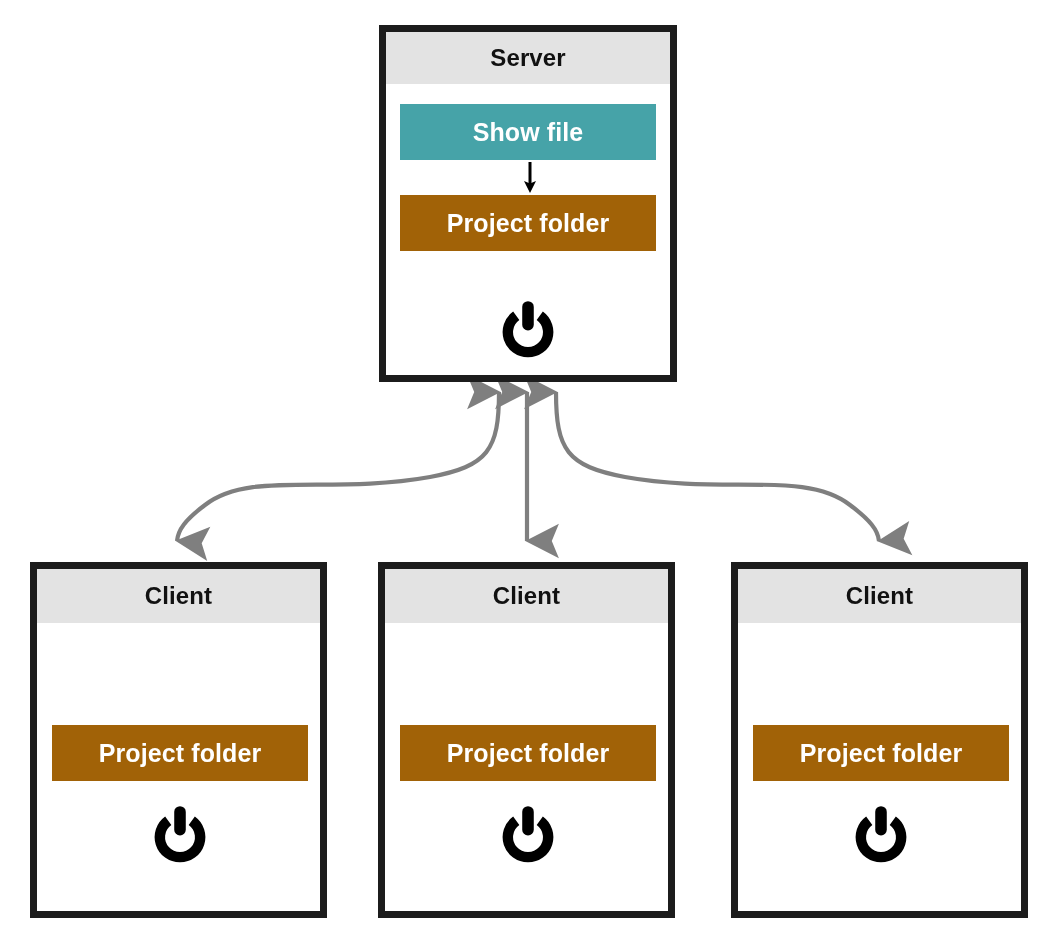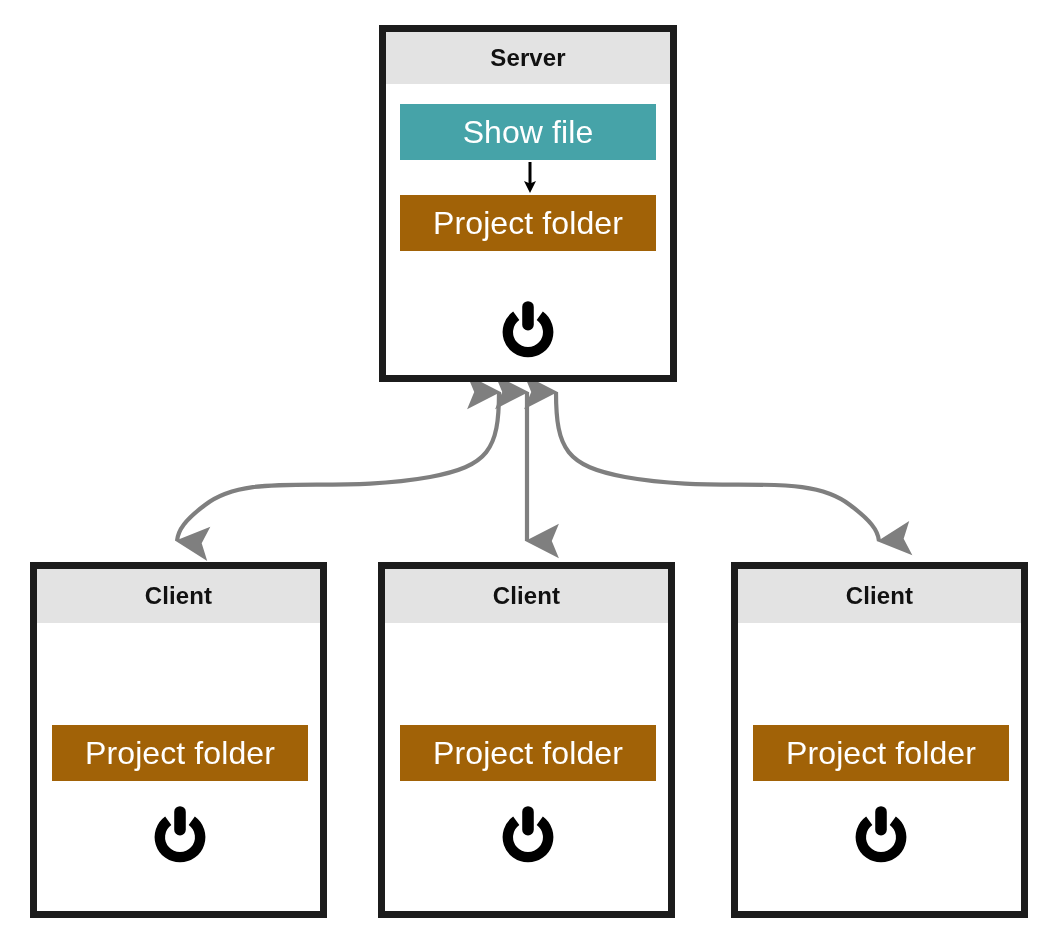--- a/index.html
+++ b/index.html
@@ -40,22 +40,22 @@
     color: #111111;
     letter-spacing: 0.1px;
   }
   .chip {
     position: absolute;
     box-sizing: border-box;
     display: flex;
     align-items: center;
     justify-content: center;
     color: #ffffff;
-    font-size: 32px;
-    font-weight: normal;
+    font-size: 25px;
+    font-weight: bold;
     letter-spacing: 0.1px;
   }
   .chip-teal { background: #46a3a8; }
   .chip-gold { background: #a16207; }
 
   .power-icon {
     position: absolute;
     display: block;
   }
 

